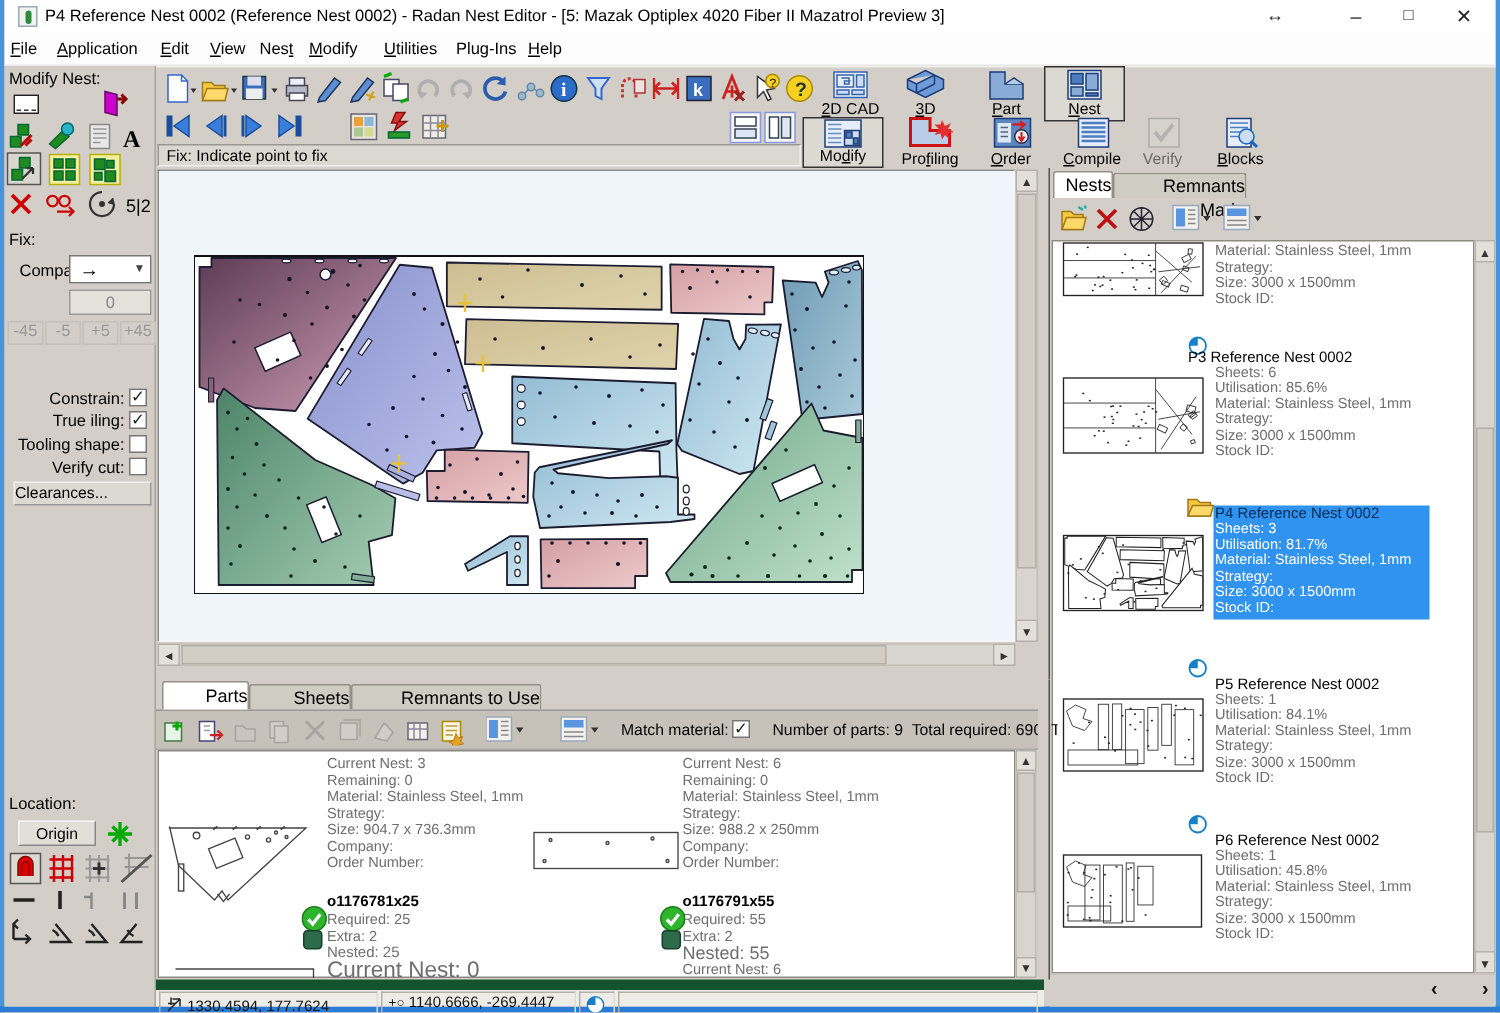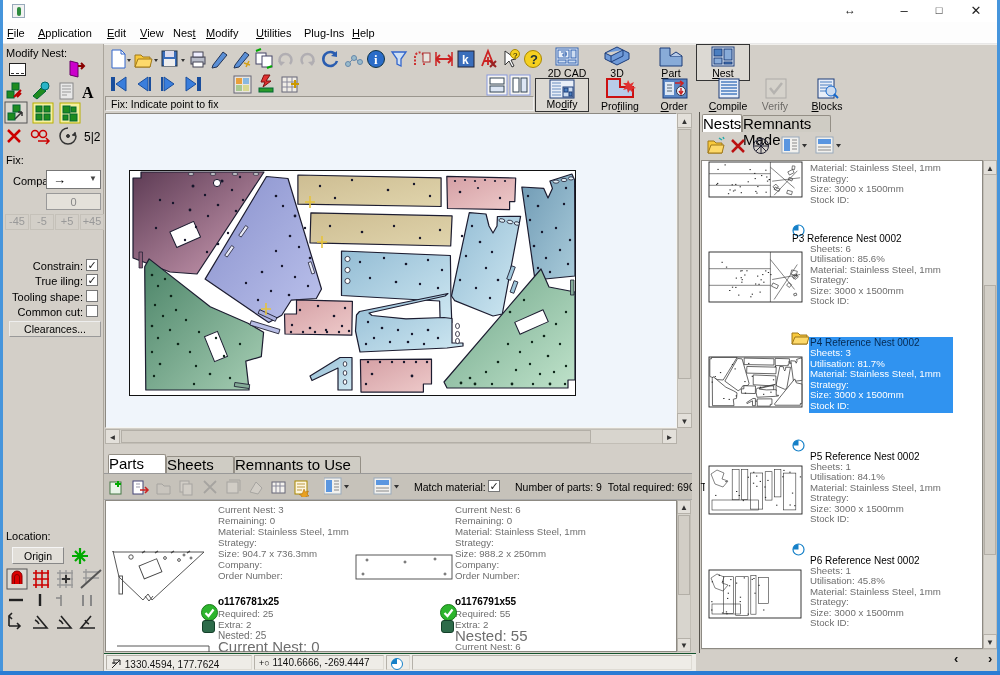--- a/index.html
+++ b/index.html
@@ -23,37 +23,38 @@
 .bigbtn .lbl{position:absolute;bottom:1px;width:100%;white-space:nowrap}
 .bigbtn u{text-decoration:underline}
 .selbtn{border:1.5px solid #333;background:#dcd9d3}
 #canvas{left:104px;top:112px;width:588px;height:341px;background:#d3cfc8}
 #canvasinner{position:absolute;left:1px;top:1px;width:572px;height:315px;background:#f0f5fb;border:1px solid #8d8a83;border-right-color:#f5f5f2;border-bottom-color:#f5f5f2}
 .sb{position:absolute;background:#d8d5ce;border:1px solid #c2beb6}
 .sbthumb{position:absolute;background:#d2cec6;border:1px solid #b3afa7}
 .arr{position:absolute;font-size:8px;color:#333;text-align:center;width:100%}
 #rightpanel{left:700px;top:112px;width:297px;height:557px;background:#d3cfc8}
 #bottompanel{left:104px;top:453px;width:596px;height:200px;background:#d3cfc8}
-#statusbar{left:104px;top:653px;width:592px;height:18px;background:#eeece7;border-top:1px solid #14532d}
+#statusbar{left:104px;top:653px;width:592px;height:18px;background:#eeece7;border-top:7px solid #14532d}
 .ssec{position:absolute;top:1px;height:15px;border:1px solid #dedbd4;border-left-color:#b5b1a9;border-top-color:#b5b1a9;font-size:10px;padding:1px 4px;white-space:nowrap;color:#111}
 .gtxt{color:#6e6e6e}
-.tab{position:absolute;border:1px solid #948f86;border-bottom:none;background:#cfccc4;font-size:15px;text-align:left;border-radius:2px 2px 0 0}
+.tab{position:absolute;border:1px solid #948f86;border-bottom:none;background:#cfccc4;font-size:12px;text-align:right;border-radius:2px 2px 0 0}
 .tabactive{background:#fff;z-index:3}
 .listbox{position:absolute;background:#fff;border:1px solid #8d8a83}
 svg{position:absolute;left:0;top:0}
 .ck{position:absolute;width:12px;height:12px;background:#fff;border:1px solid #777;font-size:11px;line-height:10px;text-align:center;color:#222}
 </style></head>
 <body>
 <div class="abs" id="brdL"></div>
 <div class="abs" id="brdR"></div>
 <div class="abs" id="brdB"></div>
 <div class="abs" id="titlebar">
  <div class="abs" id="appico">
       <div></div>
     </div>
+ <div class="abs" id="ttxt">P4 Reference Nest 0002 (Reference Nest 0002) - Radan Nest Editor - [5: Mazak Optiplex 4020 Fiber II Mazatrol Preview 3]</div>
  <div class="abs wbtn" style="left:832px;font-size:12px">↔</div>
  <div class="abs wbtn" style="left:886px">–</div>
  <div class="abs wbtn" style="left:921px;font-size:11px">□</div>
  <div class="abs wbtn" style="left:958px;font-size:13px">✕</div>
 </div>
 <div class="abs" id="menubar">
  <div class="mi" style="left:4px"><u>F</u>ile</div>
  <div class="mi" style="left:35px"><u>A</u>pplication</div>
  <div class="mi" style="left:104px"><u>E</u>dit</div>
  <div class="mi" style="left:137px"><u>V</u>iew</div>
@@ -136,23 +137,23 @@
   <span style="position:absolute;left:25px;width:24px;text-align:center;color:#999;background:#d3cfc8;border:1px solid #c5c1b9;height:16px">-5</span>
   <span style="position:absolute;left:50px;width:24px;text-align:center;color:#999;background:#d3cfc8;border:1px solid #c5c1b9;height:16px">+5</span>
   <span style="position:absolute;left:75px;width:24px;text-align:center;color:#999;background:#d3cfc8;border:1px solid #c5c1b9;height:16px">+45</span>
  </div>
  <div class="abs" style="right:20px;top:216px">Constrain:</div>
     <div class="ck" style="left:83px;top:215px">✓</div>
  <div class="abs" style="right:20px;top:231px">True iling:</div>
     <div class="ck" style="left:83px;top:230px">✓</div>
  <div class="abs" style="right:20px;top:247px">Tooling shape:</div>
     <div class="ck" style="left:83px;top:246px"></div>
- <div class="abs" style="right:20px;top:262px">Common cut:</div>
+ <div class="abs" style="right:20px;top:262px">Verify cut:</div>
     <div class="ck" style="left:83px;top:261px"></div>
- <div class="abs" style="left:6px;top:277px;width:92px;height:16px;background:#dcd9d2;border:1px solid #999;border-top-color:#eee;border-left-color:#eee;text-align:center;line-height:15px;font-size:10.5px">Clearances...</div>
+ <div class="abs" style="left:6px;top:277px;width:92px;height:16px;background:#dcd9d2;border:1px solid #999;border-top-color:#eee;border-left-color:#eee;line-height:15px;font-size:10.5px">Clearances...</div>
  <div class="abs" style="left:3px;top:486px">Location:</div>
  <div class="abs" style="left:9px;top:503px;width:52px;height:17px;background:#e2dfd9;border:1px solid #888;border-top-color:#f5f5f5;border-left-color:#f5f5f5;text-align:center;line-height:16px;font-size:10.5px">Origin</div>
  <svg class="abs" style="left:68px;top:503px" width="18" height="18" viewBox="0 0 18 18">
       <path d="M9 1 V17 M1 9 H17 M4 4 L14 14 M14 4 L4 14" stroke="#0a0" stroke-width="2.2"></path>
     </svg>
  <svg class="abs" style="left:2px;top:524px" width="100" height="66" viewBox="0 0 100 66">
   <rect x="2" y="1" width="20" height="20" fill="#dcd9d2" stroke="#555"></rect>
   <path d="M7 16 V8 A 5 5 0 0 1 17 8 V16 M9.5 16 V9 A 2.5 2.5 0 0 1 14.5 9 V16" fill="#d00" stroke="#800" stroke-width="1"></path>
   <g stroke="#c00" stroke-width="1.6">
         <path d="M28 5 H44 M28 11 H44 M28 17 H44 M31 2 V20 M37 2 V20 M43 2 V20"></path>
@@ -1146,21 +1147,21 @@
     </div>
 <svg class="abs" style="left:97px;top:151px" width="17" height="17" viewBox="0 0 17 17">
       <circle cx="8.5" cy="8.5" r="8" fill="#2db52d" stroke="#1a7a1a"></circle>
       <path d="M4.5 9 L7.5 12 L12.5 5.5" stroke="#fff" stroke-width="2.2" fill="none"></path>
     </svg>
 <div class="abs" style="left:98px;top:167px;width:13px;height:13px;background:#2d6b4a;border:1px solid #14402a;border-radius:3px"></div>
 <div class="abs" style="left:351px;top:143px;font-size:10px;font-weight:bold">o1176791x55</div>
 <div class="abs gtxt" style="left:351px;top:155px;font-size:10px">
       <div style="height:11px;line-height:11px;font-size:9.7px;white-space:nowrap">Required: 55</div>
       <div style="height:11px;line-height:11px;font-size:9.7px;white-space:nowrap">Extra: 2</div>
-      <div style="height:11px;line-height:11px;font-size:15px;white-space:nowrap">Nested: 55</div>
+      <div style="height:11px;line-height:11px;font-size:12px;white-space:nowrap">Nested: 55</div>
       <div style="height:11px;line-height:11px;font-size:9.7px;white-space:nowrap">Current Nest: 6</div>
     </div>
 <svg class="abs" style="left:336px;top:151px" width="17" height="17" viewBox="0 0 17 17">
       <circle cx="8.5" cy="8.5" r="8" fill="#2db52d" stroke="#1a7a1a"></circle>
       <path d="M4.5 9 L7.5 12 L12.5 5.5" stroke="#fff" stroke-width="2.2" fill="none"></path>
     </svg>
 <div class="abs" style="left:337px;top:167px;width:13px;height:13px;background:#2d6b4a;border:1px solid #14402a;border-radius:3px"></div>
 <div class="sb" style="left:573px;top:47px;width:14px;height:152px"></div>
 <div class="abs" style="left:573px;top:47px;width:14px;height:14px;background:#e3e0da;border:1px solid #b5b1a9">
       <span class="arr" style="top:2px">▲</span>

